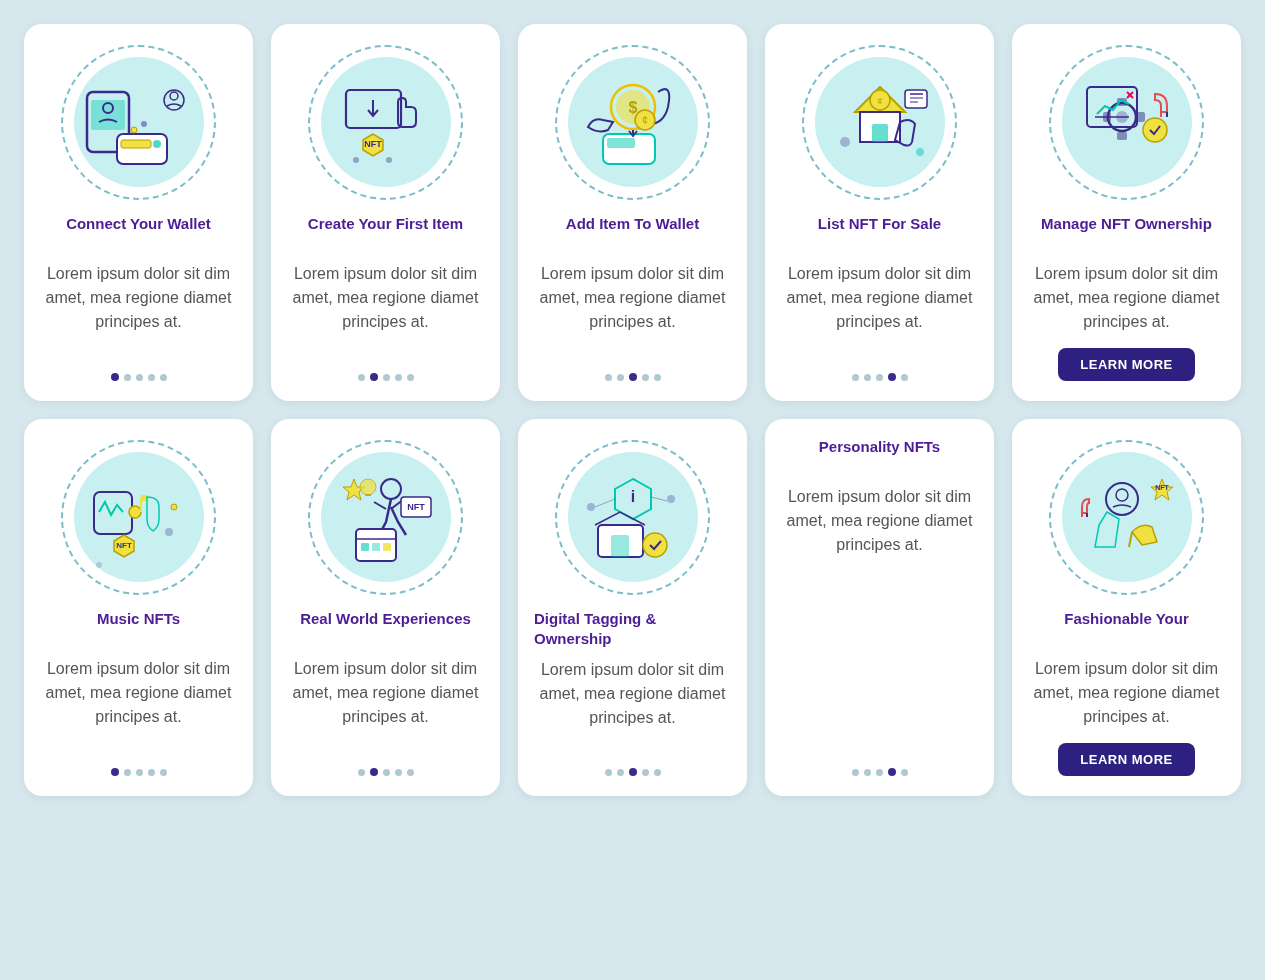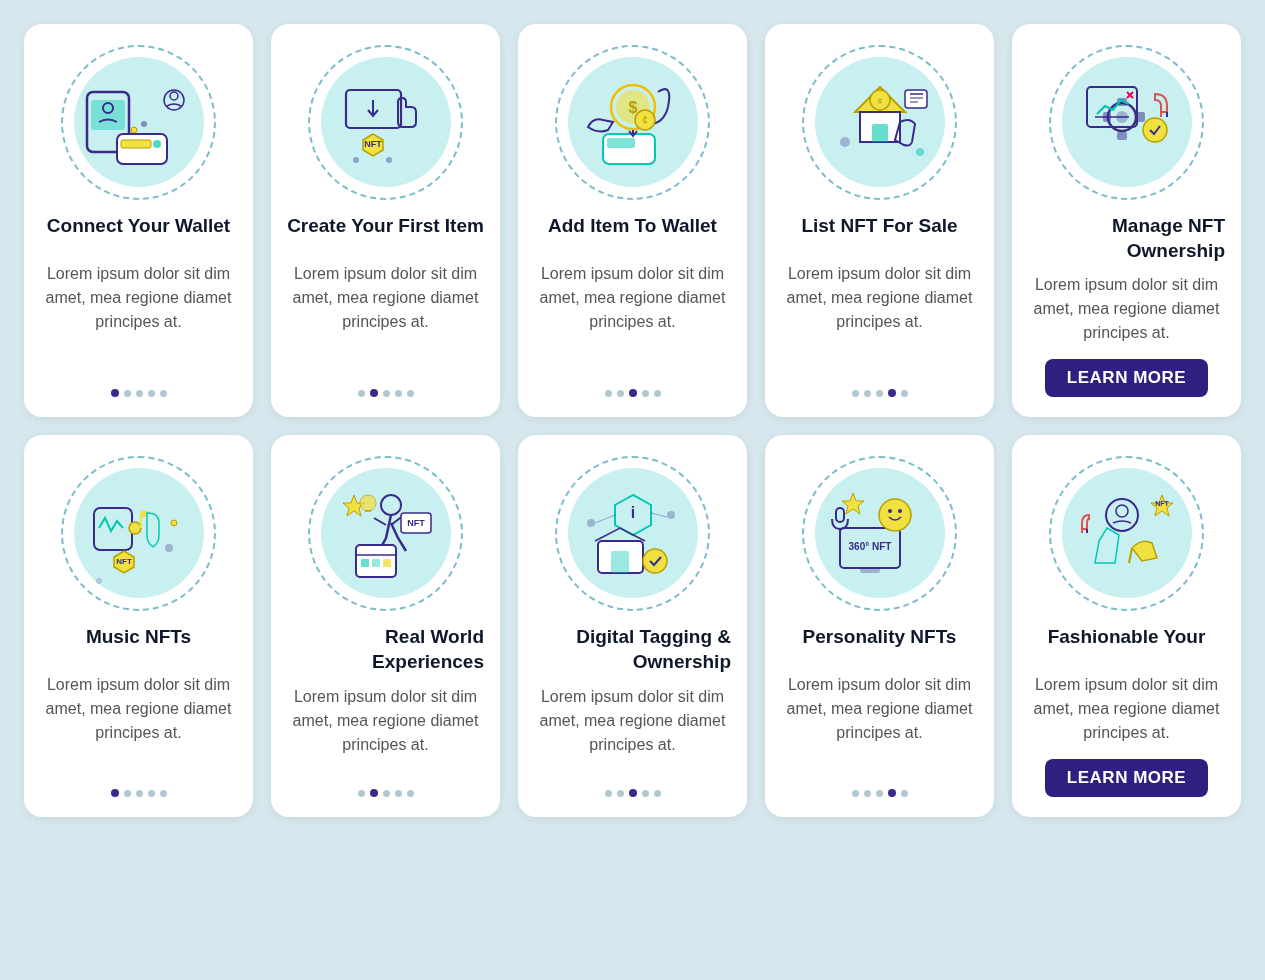--- a/index.html
+++ b/index.html
@@ -50,24 +50,24 @@
       position: absolute;
       z-index: 1;
     }
     .icon-svg {
       position: relative;
       z-index: 2;
       width: 120px;
       height: 120px;
     }
     .card-title {
-      font-size: 19px;
+      font-size: 15px;
       font-weight: 800;
-      color: #0f172a;
-      text-align: right;
+      color: #4c1d95;
+      text-align: left;
       margin-bottom: 10px;
       line-height: 1.3;
       min-height: 38px;
     }
     .card-body {
       font-size: 16px;
       color: #555;
       text-align: center;
       line-height: 1.5;
       flex: 1;
@@ -88,21 +88,21 @@
       background: #3a2a8a;
       width: 8px;
       height: 8px;
     }
     .learn-btn {
       background: #2d2080;
       color: #fff;
       border: none;
       border-radius: 8px;
       padding: 9px 22px;
-      font-size: 17px;
+      font-size: 13px;
       font-weight: 700;
       letter-spacing: 0.5px;
       cursor: pointer;
       margin-top: 14px;
       text-transform: uppercase;
     }
   </style>
 </head>
 <body>
 
@@ -378,42 +378,20 @@
     <div class="dots">
       <div class="dot"></div>
       <div class="dot"></div>
       <div class="dot active"></div>
       <div class="dot"></div>
       <div class="dot"></div>
     </div>
   </div>
 
   <div class="card">
-    <div class="icon-area">
-      <div class="icon-circle"></div>
-      <div class="dashed-circle"></div>
-      <svg class="icon-svg" viewBox="0 0 120 120">
-
-        <rect x="20" y="55" width="60" height="40" rx="4" fill="none" stroke="#3a2a8a" stroke-width="2"></rect>
-        <rect x="24" y="59" width="52" height="28" rx="2" fill="#c8f0f0"></rect>
-        <text x="50" y="77" text-anchor="middle" font-size="10" font-weight="bold" fill="#3a2a8a">360° NFT</text>
-        <rect x="40" y="95" width="20" height="5" rx="2" fill="#3a2a8a" opacity="0.3"></rect>
-
-        <circle cx="75" cy="42" r="16" fill="#f0e040" stroke="#b8a000" stroke-width="1.5"></circle>
-        <circle cx="70" cy="38" r="2" fill="#3a2a8a"></circle>
-        <circle cx="80" cy="38" r="2" fill="#3a2a8a"></circle>
-        <path d="M69,44 Q75,50 81,44" fill="none" stroke="#3a2a8a" stroke-width="1.5"></path>
-
-        <polygon points="30,28 33,20 36,28 44,28 38,33 40,41 33,36 26,41 28,33 22,28" fill="#f0e040" stroke="#b8a000" stroke-width="1"></polygon>
-
-        <rect x="16" y="35" width="8" height="14" rx="4" fill="none" stroke="#3a2a8a" stroke-width="2"></rect>
-        <path d="M12,46 Q12,56 20,56 Q28,56 28,46" fill="none" stroke="#3a2a8a" stroke-width="2"></path>
-        <line x1="20" y1="56" x2="20" y2="62" stroke="#3a2a8a" stroke-width="2"></line>
-      </svg>
-    </div>
     <div class="card-title">Personality NFTs</div>
     <div class="card-body">Lorem ipsum dolor sit dim amet, mea regione diamet principes at.</div>
     <div class="dots">
       <div class="dot"></div>
       <div class="dot"></div>
       <div class="dot"></div>
       <div class="dot active"></div>
       <div class="dot"></div>
     </div>
   </div>

